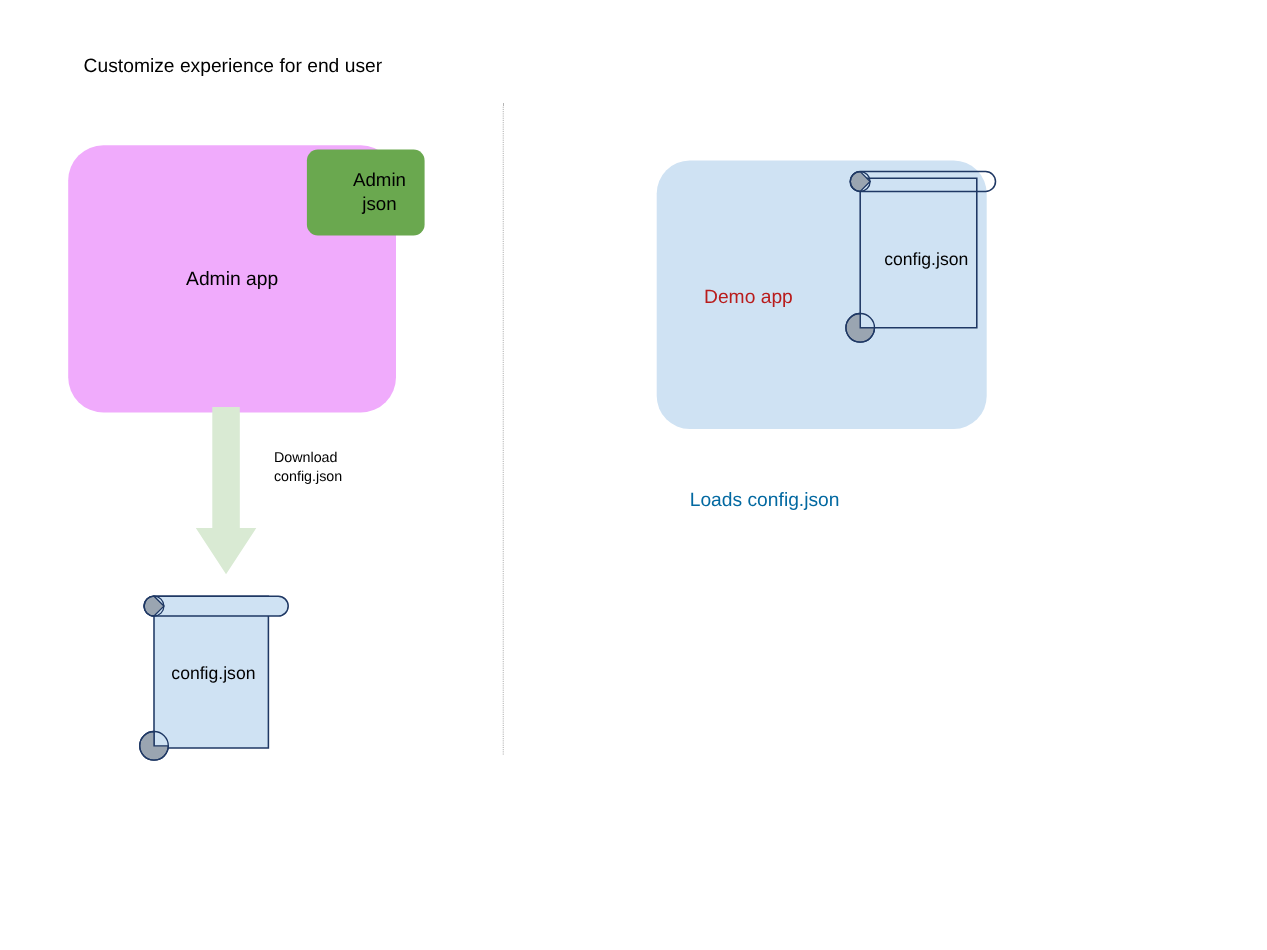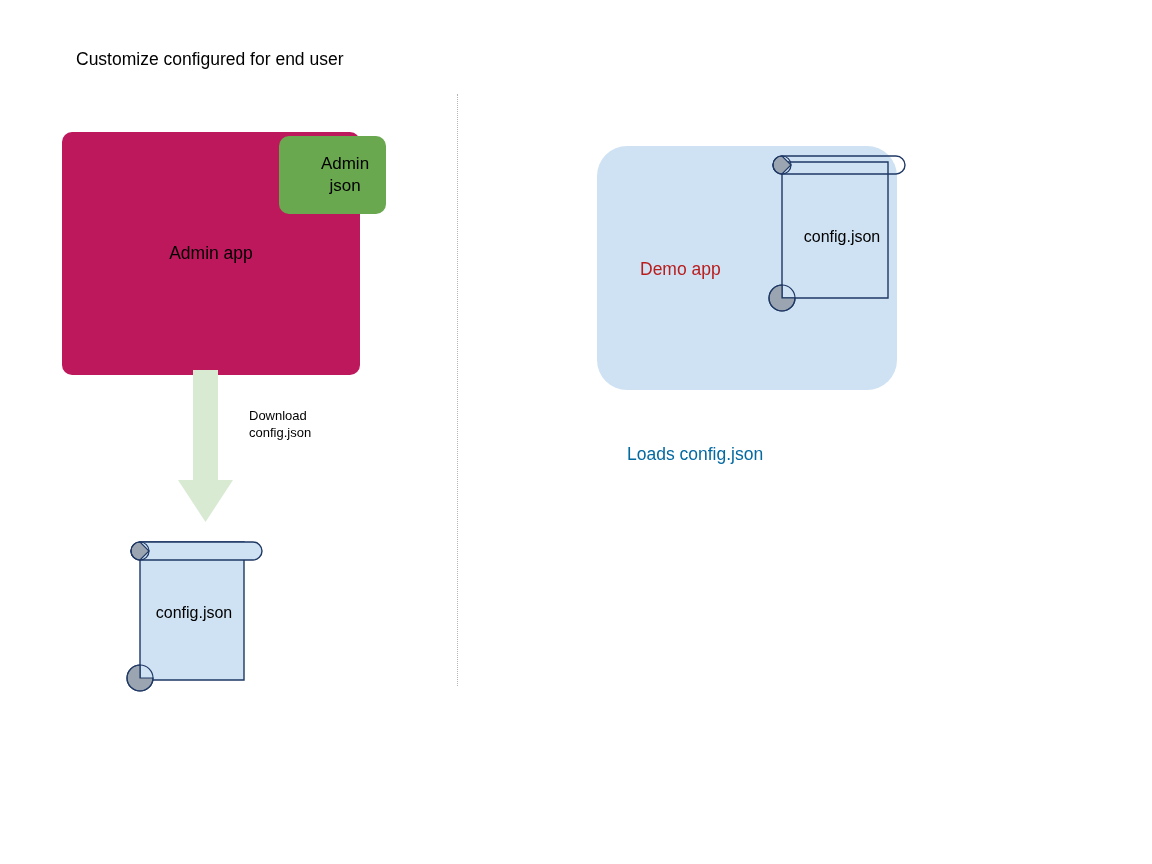--- a/index.html
+++ b/index.html
@@ -40,22 +40,22 @@
     border-left: 1.4px dotted #b5b5b5;
   }
 
   
   .admin-app {
     position: absolute;
     left: 62px;
     top: 132px;
     width: 298px;
     height: 243px;
-    background: #be185d;
-    border-radius: 10px;
+    background: #f0abfc;
+    border-radius: 32px;
   }
   .admin-app-label {
     position: absolute;
     left: 0;
     top: 111px;
     width: 298px;
     text-align: center;
     font-size: 17.5px;
     color: #000;
   }
@@ -137,21 +137,21 @@
     font-size: 17.5px;
     color: #0369a1;
     white-space: nowrap;
   }
 </style>
 </head>
 <body>
 
 <div class="stage">
 
-  <div class="heading" id="heading-left">Customize configured for end user</div>
+  <div class="heading" id="heading-left">Customize experience for end user</div>
 
 
   <div class="divider"></div>
 
   <div class="admin-app">
     <div class="admin-app-label">Admin app</div>
   </div>
 
   <div class="admin-panel">
     <div class="admin-panel-label">

